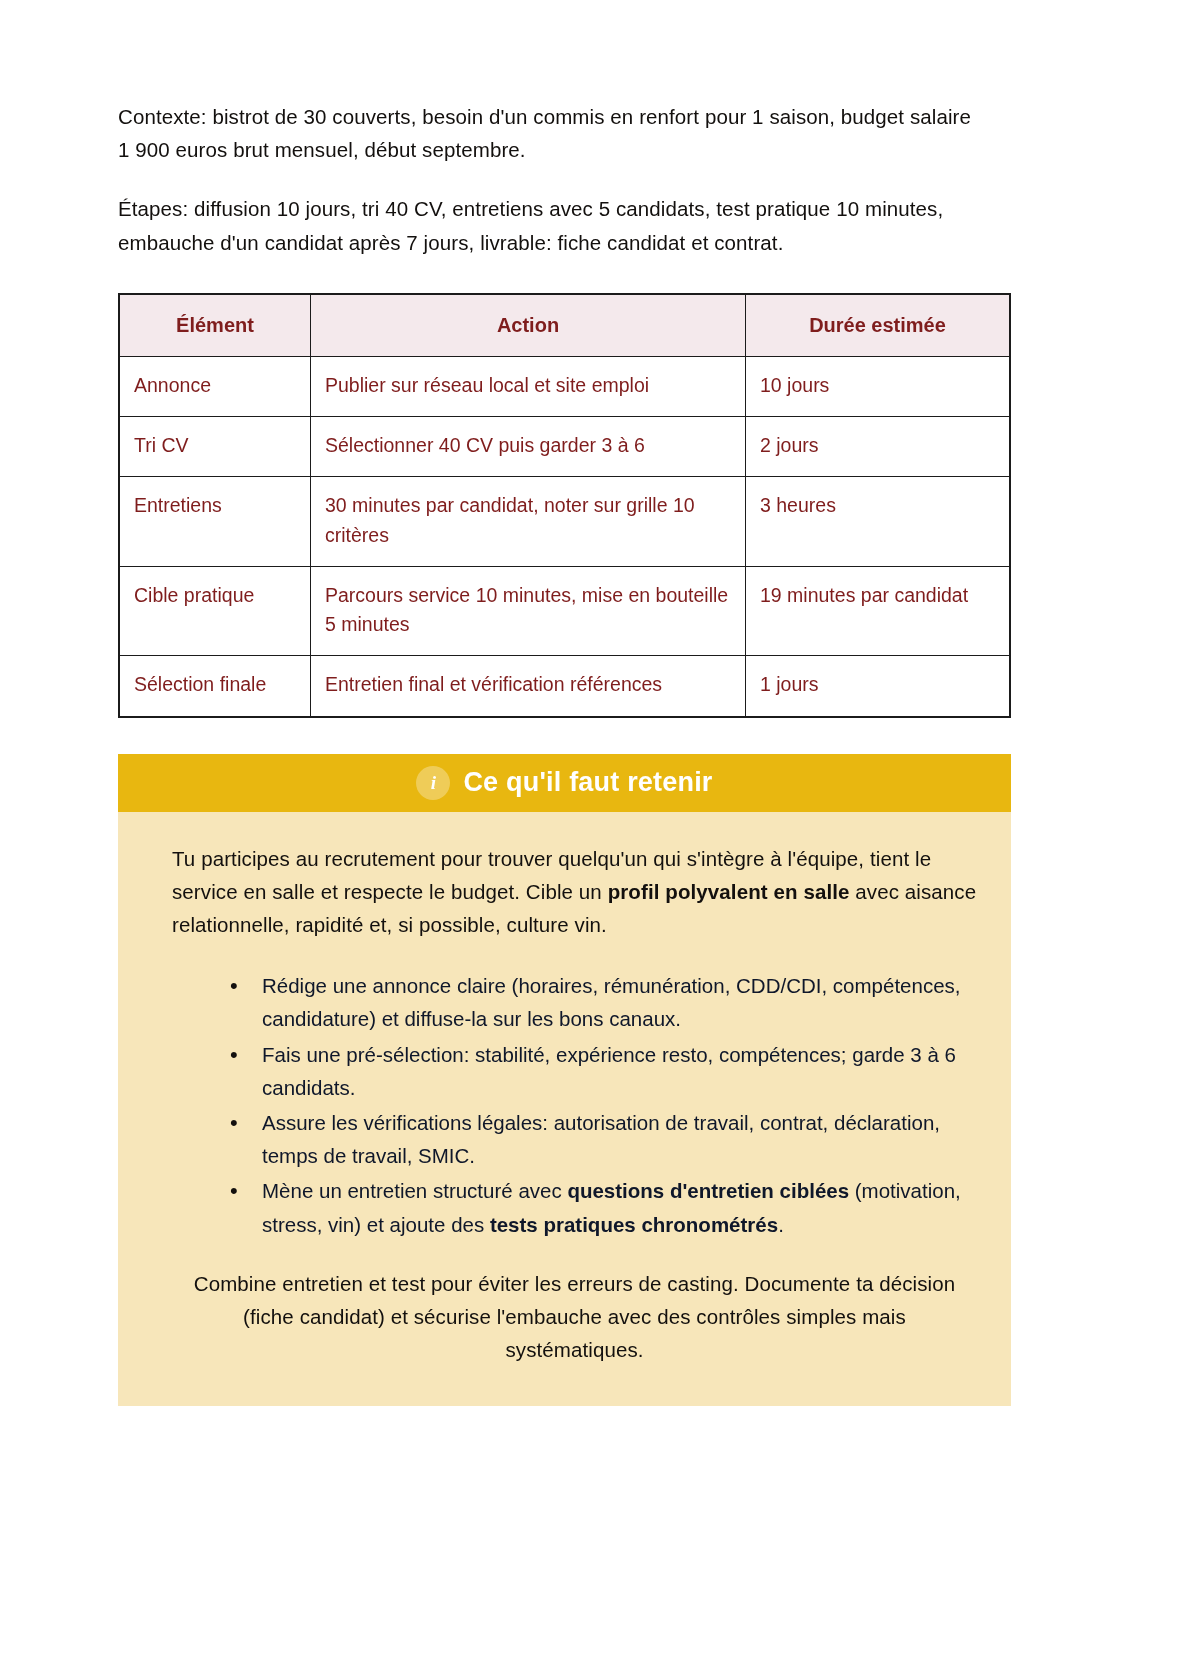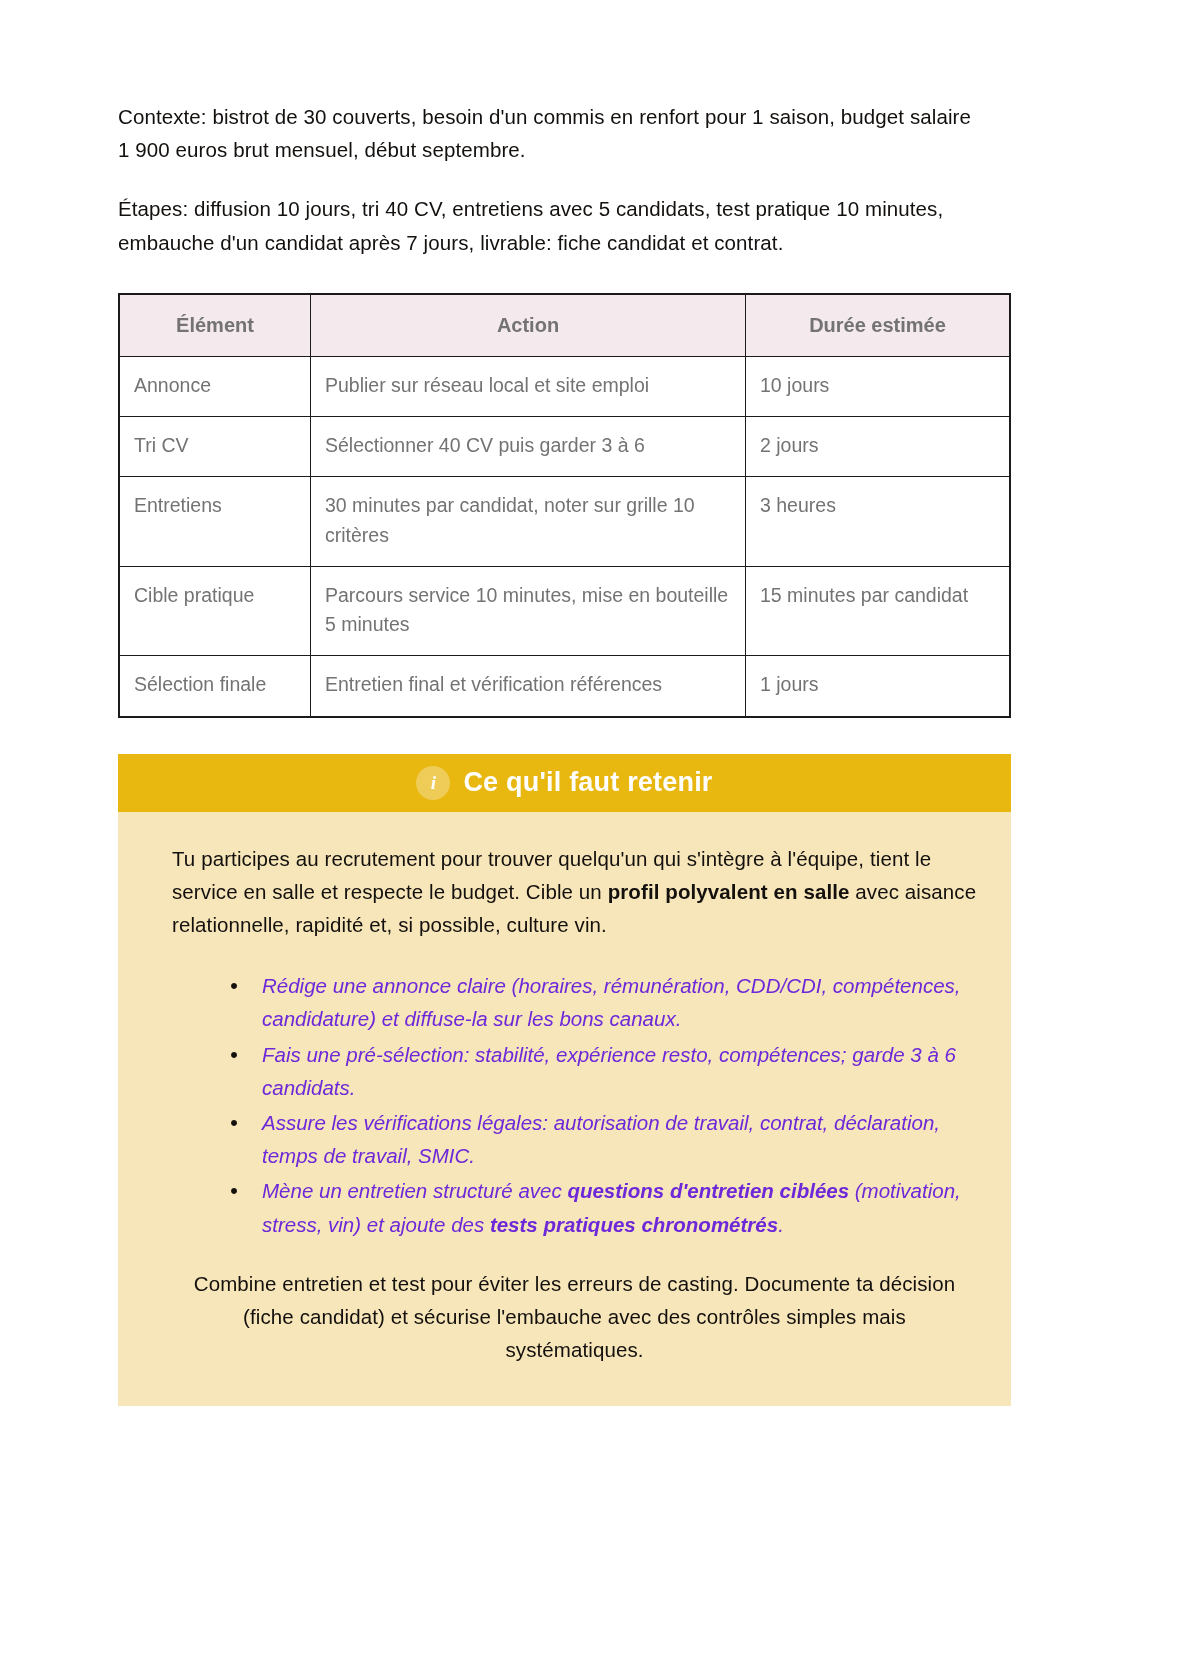--- a/index.html
+++ b/index.html
@@ -47,21 +47,21 @@
     width: 893px;
     table-layout: fixed;
     border: 2px solid #1b1b1b;
   }
   table.plan th,
   table.plan td {
     border: 1.6px solid #1b1b1b;
     vertical-align: top;
     font-size: 19.5px;
     line-height: 1.5;
-    color: #737373;
+    color: #7f1d1d;
     padding: 14px 14px 16px 14px;
   }
   table.plan thead th {
     background: #f4e9ec;
     font-weight: 700;
     text-align: center;
     padding-top: 15px;
     padding-bottom: 16px;
     font-size: 20px;
   }
@@ -122,25 +122,24 @@
   }
   .callout-list {
     margin: 28px 0 26px 0;
     padding: 0 0 0 58px;
     list-style: none;
   }
   .callout-list li {
     position: relative;
     font-size: 20.5px;
     line-height: 1.62;
-    color: #6d28d9;
+    color: #0f172a;
     margin-bottom: 2px;
     padding-left: 32px;
     max-width: 790px;
-    font-style: italic;
   }
   .callout-list li::before {
     content: "\2022";
     position: absolute;
     left: 0;
     top: -1px;
     font-size: 22px;
     color: #13100e;
   }
   .closing {
@@ -180,21 +179,21 @@
           <td class="cell-dur">2 jours</td>
         </tr>
         <tr>
           <td class="cell-elem">Entretiens</td>
           <td class="cell-act">30 minutes par candidat, noter sur grille 10 critères</td>
           <td class="cell-dur">3 heures</td>
         </tr>
         <tr>
           <td class="cell-elem">Cible pratique</td>
           <td class="cell-act">Parcours service 10 minutes, mise en bouteille 5 minutes</td>
-          <td class="cell-dur">15 minutes par candidat</td>
+          <td class="cell-dur">19 minutes par candidat</td>
         </tr>
         <tr>
           <td class="cell-elem">Sélection finale</td>
           <td class="cell-act">Entretien final et vérification références</td>
           <td class="cell-dur">1 jours</td>
         </tr>
       </tbody>
     </table>
   </div>
 

